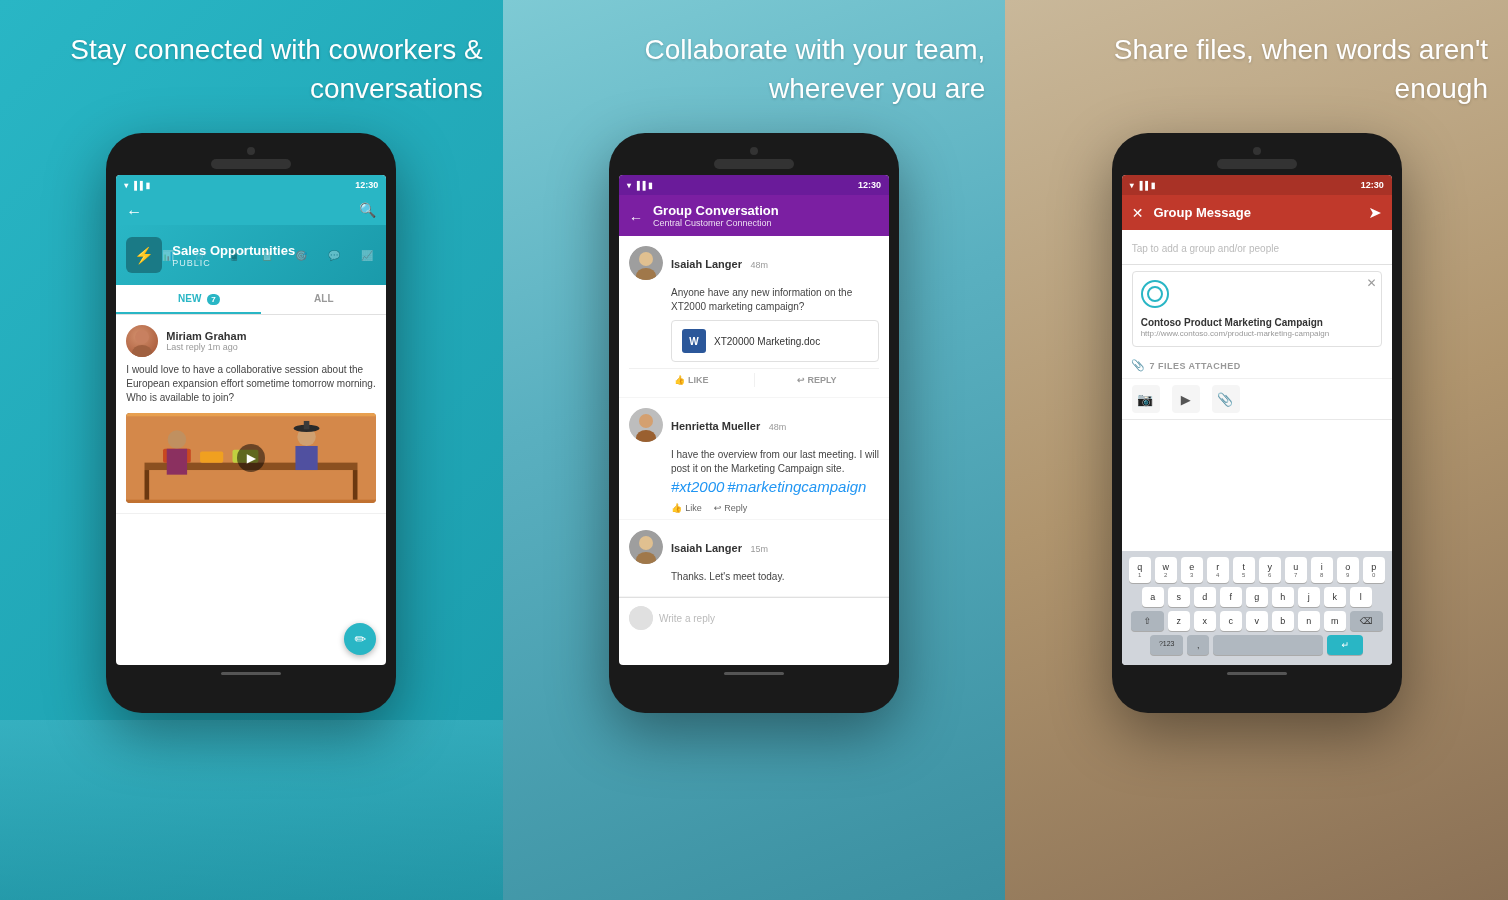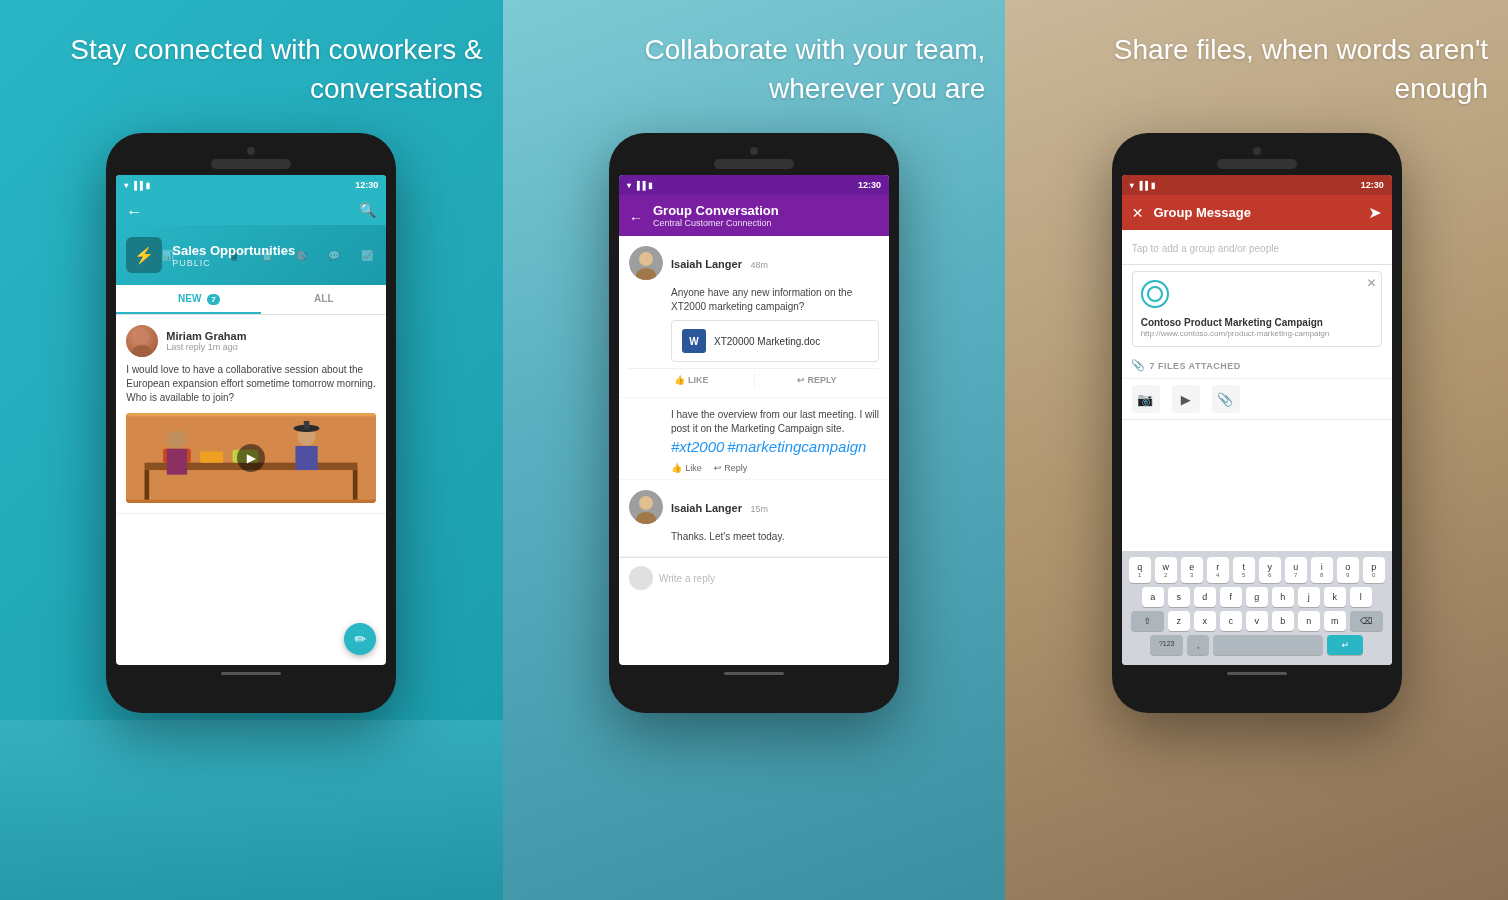--- a/index.html
+++ b/index.html
@@ -851,20 +851,33 @@
           </div>
           <div class="conv-action-divider"></div>
           <div class="conv-action-btn">
             <span>↩</span>
             <span>REPLY</span>
           </div>
         </div>
       </div>
 
       <div class="conv-message">
+        <div class="conv-header">
+          <div class="conv-avatar">
+            <svg viewBox="0 0 34 34" width="34" height="34">
+              <rect width="34" height="34" fill="#bdbdbd" rx="17"></rect>
+              <circle cx="17" cy="13" r="7" fill="#d4a070"></circle>
+              <ellipse cx="17" cy="30" rx="10" ry="8" fill="#9a6030"></ellipse>
+            </svg>
+          </div>
+          <div>
+            <span class="conv-user">Henrietta Mueller</span>
+            <span class="conv-time">48m</span>
+          </div>
+        </div>
         <div class="conv-text">
           I have the overview from our last meeting. I will post it on the Marketing Campaign site.
           <span class="blue-link"> #xt2000</span>
           <span class="blue-link"> #marketingcampaign</span>
         </div>
         <div class="inline-actions">
           <span class="action-link">👍 <span>Like</span></span>
           <span class="action-link">↩ <span>Reply</span></span>
         </div>
       </div>

